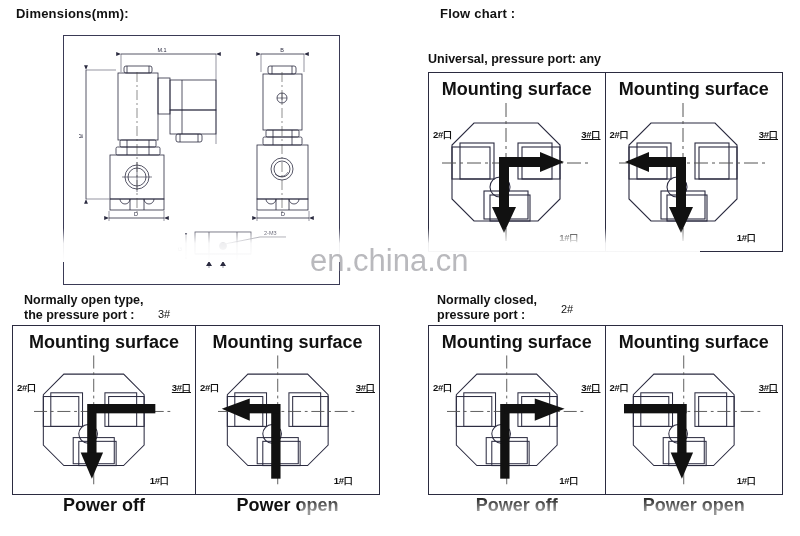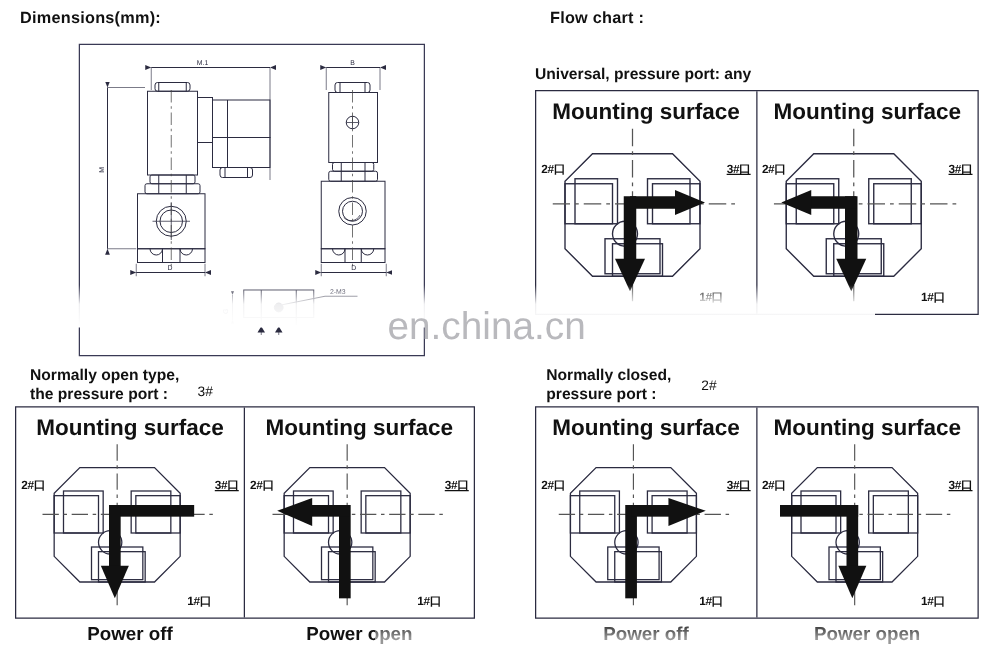--- a/index.html
+++ b/index.html
@@ -91,21 +91,21 @@
 
   .valve-svg {
     position: absolute;
     left: 50%;
     transform: translateX(-50%);
     top: 22px;
   }
 
   .power-label {
     position: absolute;
-    font-size: 15px;
+    font-size: 18px;
     font-weight: bold;
     text-align: center;
     white-space: pre;
   }
 
   
   #watermark {
     position: absolute;
     left: 310px;
     top: 243px;

